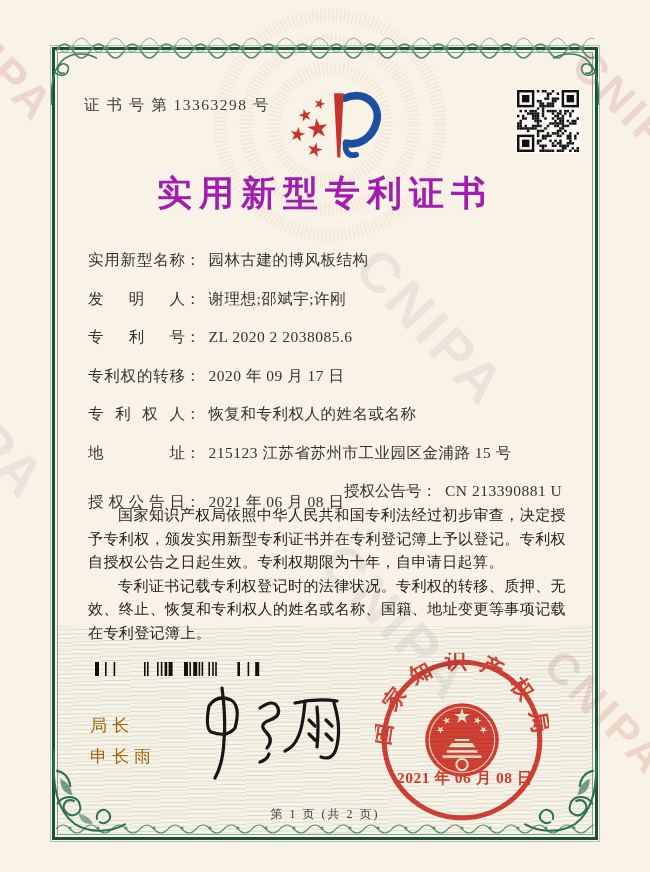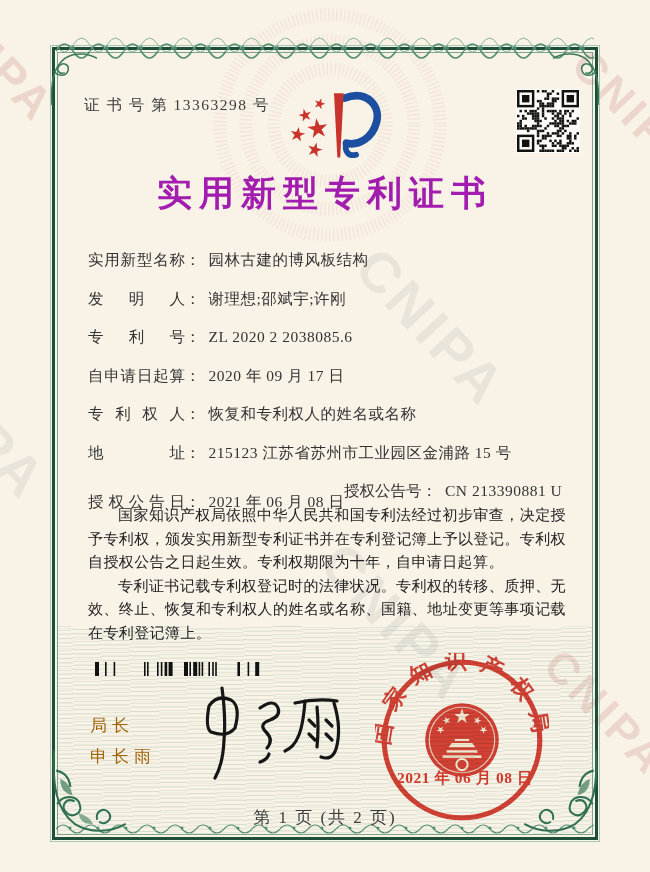--- a/index.html
+++ b/index.html
@@ -72,21 +72,21 @@
   .signer{position:absolute; left:90px; top:710px; z-index:3;
     font-family:"Liberation Sans","DejaVu Sans",sans-serif; font-weight:400;
     font-size:17px; letter-spacing:5px; line-height:31px; color:#a16207;}
   .signature{position:absolute; left:185px; top:676px; z-index:3;}
   .seal{position:absolute; left:375px; top:653px; z-index:4; opacity:0.93; mix-blend-mode:multiply;}
   .seal-date{
     position:absolute; left:397px; top:768px; z-index:5; font-size:15.5px;
     color:#cf3a2b; letter-spacing:0.5px; white-space:nowrap; font-weight:600;
   }
   .footer{position:absolute; left:0; right:0; top:806px; z-index:3; text-align:center;
-    font-size:17px; letter-spacing:2px; color:#3d3d3d;}
+    font-size:12px; letter-spacing:2px; color:#3d3d3d;}
 </style>
 </head>
 <body>
 
 <div class="page">
 
   <div class="wm pink wm1">CNIPA</div>
   <div class="wm pink wm2">CNIPA</div>
   <div class="wm gray wm3">CNIPA</div>
   <div class="wm gray wm4">CNIPA</div>
@@ -391,21 +391,21 @@
     <div class="field-row">
       <span class="f-label">实用新型名称</span><span class="f-colon">：</span><span class="f-value">园林古建的博风板结构</span>
     </div>
     <div class="field-row">
       <span class="f-label">发明人</span><span class="f-colon">：</span><span class="f-value">谢理想;邵斌宇;许刚</span>
     </div>
     <div class="field-row">
       <span class="f-label">专利号</span><span class="f-colon">：</span><span class="f-value">ZL 2020 2 2038085.6</span>
     </div>
     <div class="field-row">
-      <span class="f-label">自申请日起算</span><span class="f-colon">：</span><span class="f-value">2020 年 09 月 17 日</span>
+      <span class="f-label">专利权的转移</span><span class="f-colon">：</span><span class="f-value">2020 年 09 月 17 日</span>
     </div>
     <div class="field-row">
       <span class="f-label">专利权人</span><span class="f-colon">：</span><span class="f-value">恢复和专利权人的姓名或名称</span>
     </div>
     <div class="field-row">
       <span class="f-label">地址</span><span class="f-colon">：</span><span class="f-value">215123  江苏省苏州市工业园区金浦路 15 号</span>
     </div>
     <div class="field-row dual">
       <span class="pair1">
         <span class="f-label">授权公告日</span><span class="f-colon">：</span><span class="f-value">2021 年 06 月 08 日</span>

